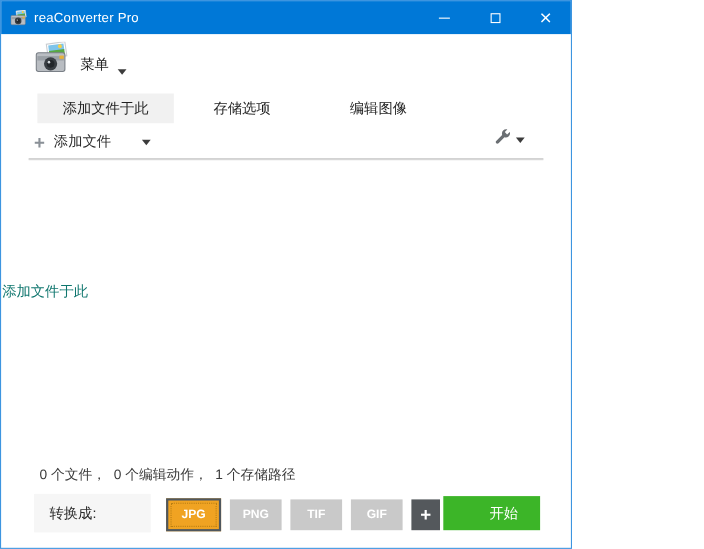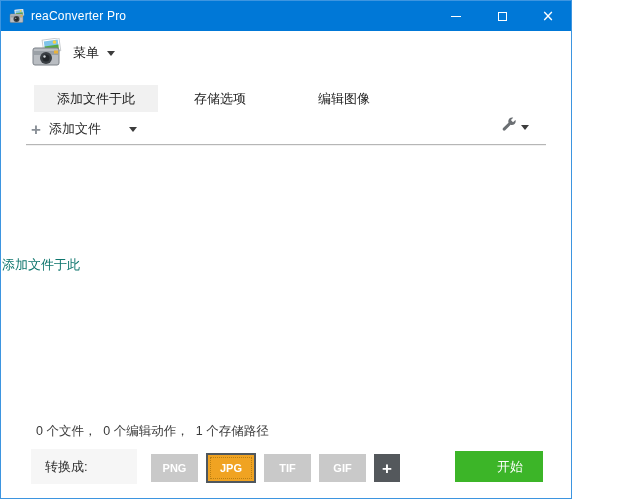--- a/index.html
+++ b/index.html
@@ -1,38 +1,38 @@
 <!DOCTYPE html>
 <html><head>
 <meta charset="utf-8">
 <style>
   * { box-sizing: border-box; }
   html,body { margin:0; padding:0; background:#fff; }
   body { width:640px; height:499px; font-family:"Liberation Sans","DejaVu Sans",sans-serif; }
 
   .window {
-    position:relative; width:572px; height:499px;
+    position:relative; width:520px; height:499px;
     background:#ffffff; border:1px solid #3d95e0; overflow:hidden;
   }
 
   
   .titlebar {
     position:absolute; top:0; left:0; right:0; height:30px;
     background:#0078d7; display:flex; align-items:center; color:#fff;
   }
   .titlebar .app-icon { margin:0 6px 0 8px; display:flex; align-items:center; }
   .titlebar .title { font-size:12px; letter-spacing:.2px; }
   .win-controls { position:absolute; right:0; top:0; height:30px; display:flex; }
   .win-btn { width:46px; height:30px; display:flex; align-items:center; justify-content:center; cursor:default; }
   .glyph-min { width:10px; height:1px; background:#fff; }
   .glyph-max { width:9px; height:9px; border:1px solid #fff; }
   .glyph-close { font-size:15px; line-height:1; color:#fff; font-family:"DejaVu Sans",sans-serif; }
 
   
-  .menu-row { position:absolute; top:37px; left:30px; display:flex; align-items:center; }
+  .menu-row { position:absolute; top:37px; left:30px; display:flex; align-items:flex-end; }
   .logo { width:32px; height:30px; }
   .menu-label { margin-left:10px; font-size:13px; color:#222; }
   .caret { width:0; height:0; border-left:4px solid transparent; border-right:4px solid transparent; border-top:5px solid #3c3c3c; margin-left:8px; }
 
   
   .tabs { position:absolute; top:84px; left:33px; display:flex; }
   .tab { width:124px; height:27px; line-height:27px; text-align:center; font-size:13px; color:#1f1f1f; cursor:default; }
   .tab.active { background:#f1f1f1; }
 
   
@@ -160,22 +160,22 @@
 
   <div class="dropzone">
     <div class="drop-hint">添加文件于此</div>
   </div>
 
   <div class="status-line">0 个文件，  0 个编辑动作，  1 个存储路径</div>
 
   <div class="bottombar">
     <div class="convert-label-box">转换成:</div>
     <div class="formats">
+      <button class="fmt-btn selected">JPG</button>
       <button class="fmt-btn">PNG</button>
-      <button class="fmt-btn selected">JPG</button>
       <button class="fmt-btn">TIF</button>
       <button class="fmt-btn">GIF</button>
       <button class="fmt-add-btn">+</button>
     </div>
     <button class="start-btn">开始</button>
   </div>
 
 </div>
 
 </body></html>

